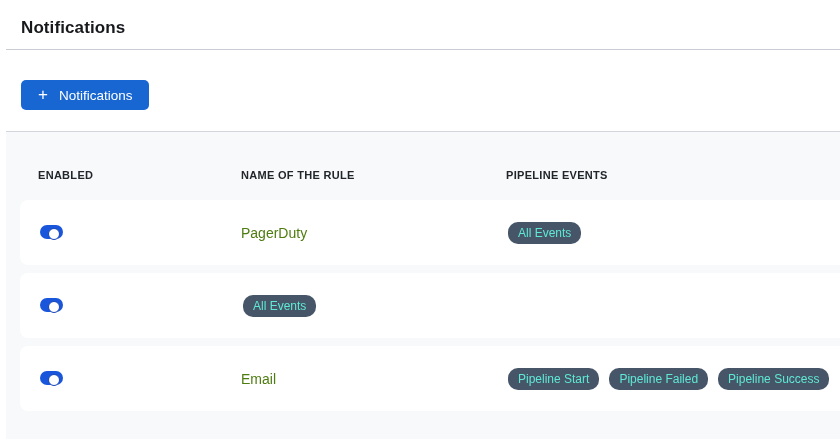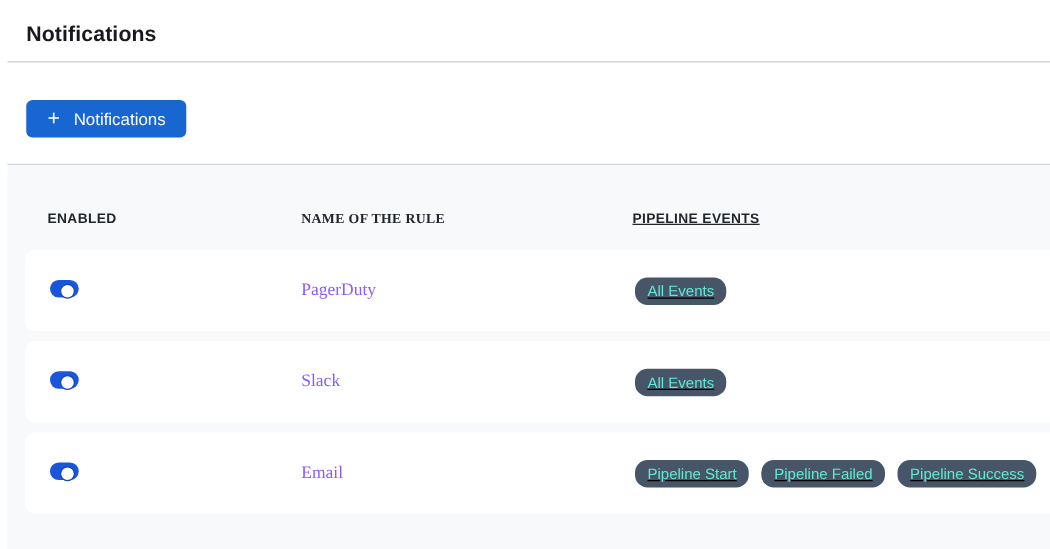--- a/index.html
+++ b/index.html
@@ -67,35 +67,35 @@
     justify-content: center;
   }
   .th {
     font-size: 11px;
     font-weight: 700;
     color: #22262b;
     letter-spacing: 0.3px;
     text-transform: uppercase;
   }
   .col1 { width: 199px; flex: 0 0 199px; }
-  .col2 { width: 261px; flex: 0 0 261px; font-family: Liberation Serif, serif; }
-  .col3 { flex: 1 1 auto; text-decoration: underline; }
+  .col2 { width: 261px; flex: 0 0 261px; }
+  .col3 { flex: 1 1 auto; }
 
   .row-card {
     display: flex;
     align-items: center;
     height: 65px;
     margin: 0 -24px 8px 12px;
     padding-left: 16px;
     background: #ffffff;
     border-radius: 8px;
   }
   .rule-name {
     font-size: 14px;
-    color: #8b5cf6;
+    color: #4d7c0f;
   }
 
   
   .toggle {
     position: relative;
     width: 23px;
     height: 14px;
     border: none;
     border-radius: 8px;
     background: #1a56db;
@@ -160,21 +160,20 @@
           <span class="badge">All Events</span>
         </div>
   </div>
 
   <div class="row-card">
     <div class="col1">
       <button class="toggle" aria-checked="true">
         <span class="knob"></span>
       </button>
     </div>
-    <div class="col2 rule-name">Slack</div>
     <div class="col3 events">
           <span class="badge">All Events</span>
         </div>
   </div>
 
   <div class="row-card">
     <div class="col1">
       <button class="toggle" aria-checked="true">
         <span class="knob"></span>
       </button>

